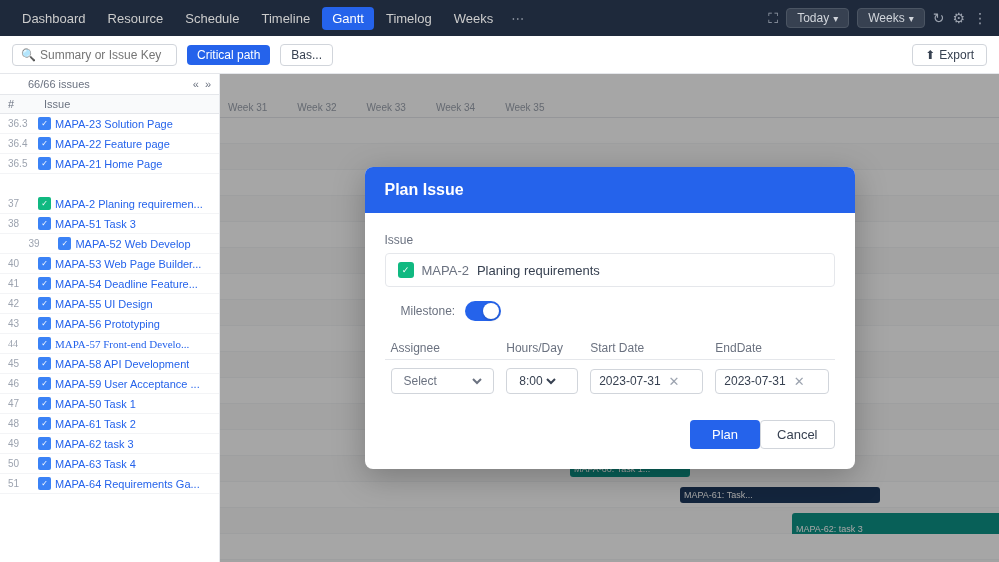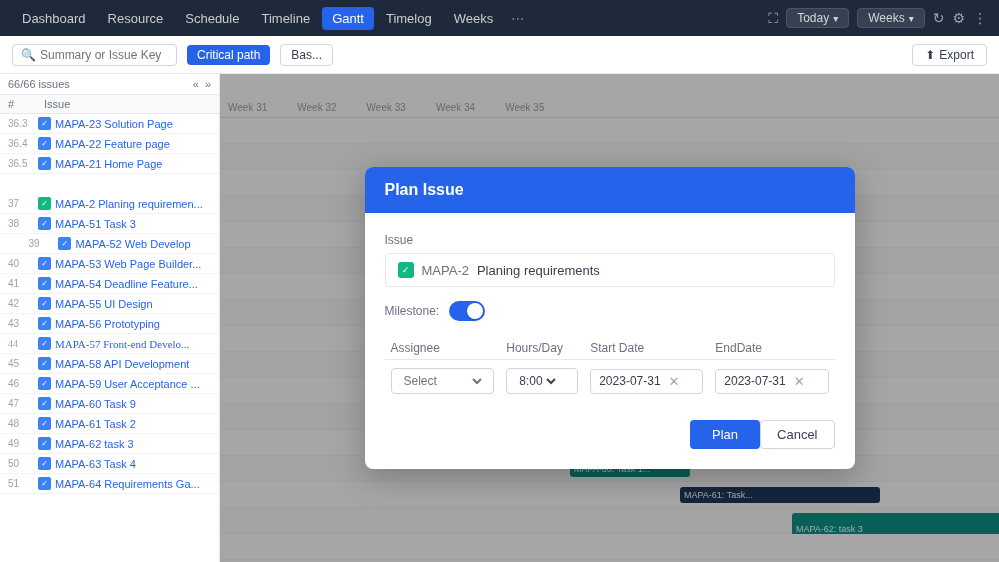--- a/index.html
+++ b/index.html
@@ -52,21 +52,21 @@
   <button style="display:flex;align-items:center;gap:4px;border:1px solid #d1d5db;border-radius:4px;padding:3px 12px;font-size:12px;cursor:pointer;background:#fff;color:#374151;">
     <span>⬆</span>
     <span>Export</span>
   </button>
 </div>
 
 <div class="main">
 
   <div style="width:220px;border-right:1px solid #e5e7eb;background:#fff;overflow-y:auto;flex-shrink:0;">
     <div style="display:flex;align-items:center;justify-content:space-between;padding:4px 8px;border-bottom:1px solid #e5e7eb;font-size:11px;color:#6b7280;">
-      <div style="display:flex;align-items:center;gap:4px;">
+      <div style="display:flex;align-items:center;gap:4px;margin-left:20px;">
         <span>66/66 issues</span>
       </div>
       <div style="display:flex;gap:6px;">
         <span style="cursor:pointer;">«</span>
         <span style="cursor:pointer;">»</span>
       </div>
     </div>
     <div style="display:flex;border-bottom:1px solid #e5e7eb;background:#f9fafb;">
       <div style="width:36px;padding:3px 8px;font-size:11px;color:#6b7280;flex-shrink:0;">#</div>
       <div style="padding:3px 8px;font-size:11px;color:#6b7280;">Issue</div>
@@ -133,21 +133,21 @@
     <span style="color:#2563eb;white-space:nowrap;overflow:hidden;text-overflow:ellipsis;">MAPA-58 API Development</span>
   </div>
         <div style="display: flex; align-items: center; padding: 3px 8px; border-bottom: 1px solid rgb(243, 244, 246); font-size: 11px; cursor: pointer;">
     <span style="width:30px;color:#9ca3af;font-size:10px;flex-shrink:0;">46</span>
     <span style="width:13px;height:13px;border-radius:2px;background:#3b82f6;display:inline-flex;align-items:center;justify-content:center;color:#fff;font-size:8px;flex-shrink:0;margin-right:4px;">✓</span>
     <span style="color:#2563eb;white-space:nowrap;overflow:hidden;text-overflow:ellipsis;">MAPA-59 User Acceptance ...</span>
   </div>
         <div style="display: flex; align-items: center; padding: 3px 8px; border-bottom: 1px solid rgb(243, 244, 246); font-size: 11px; cursor: pointer;">
     <span style="width:30px;color:#9ca3af;font-size:10px;flex-shrink:0;">47</span>
     <span style="width:13px;height:13px;border-radius:2px;background:#3b82f6;display:inline-flex;align-items:center;justify-content:center;color:#fff;font-size:8px;flex-shrink:0;margin-right:4px;">✓</span>
-    <span style="color:#2563eb;white-space:nowrap;overflow:hidden;text-overflow:ellipsis;">MAPA-60 Task 9</span>
+    <span style="color:#2563eb;white-space:nowrap;overflow:hidden;text-overflow:ellipsis;">MAPA-50 Task 1</span>
   </div>
         <div style="display: flex; align-items: center; padding: 3px 8px; border-bottom: 1px solid rgb(243, 244, 246); font-size: 11px; cursor: pointer;">
     <span style="width:30px;color:#9ca3af;font-size:10px;flex-shrink:0;">48</span>
     <span style="width:13px;height:13px;border-radius:2px;background:#3b82f6;display:inline-flex;align-items:center;justify-content:center;color:#fff;font-size:8px;flex-shrink:0;margin-right:4px;">✓</span>
     <span style="color:#2563eb;white-space:nowrap;overflow:hidden;text-overflow:ellipsis;">MAPA-61 Task 2</span>
   </div>
         <div style="display: flex; align-items: center; padding: 3px 8px; border-bottom: 1px solid rgb(243, 244, 246); font-size: 11px; cursor: pointer;">
     <span style="width:30px;color:#9ca3af;font-size:10px;flex-shrink:0;">49</span>
     <span style="width:13px;height:13px;border-radius:2px;background:#3b82f6;display:inline-flex;align-items:center;justify-content:center;color:#fff;font-size:8px;flex-shrink:0;margin-right:4px;">✓</span>
     <span style="color:#2563eb;white-space:nowrap;overflow:hidden;text-overflow:ellipsis;">MAPA-62 task 3</span>
@@ -226,21 +226,21 @@
 
           <div style="font-size:12px;color:#6b7280;margin-bottom:6px;font-weight:500;">Issue</div>
 
           <div style="display:flex;align-items:center;gap:8px;border:1px solid #e5e7eb;border-radius:4px;padding:8px 12px;margin-bottom:14px;">
             <div style="background:#10b981;border-radius:3px;width:16px;height:16px;display:flex;align-items:center;justify-content:center;color:#fff;font-size:9px;flex-shrink:0;">✓</div>
             <span style="font-size:13px;color:#6b7280;">MAPA-2</span>
             <span style="font-size:13px;color:#374151;">Planing requirements</span>
           </div>
 
           <div style="display:flex;align-items:center;gap:10px;margin-bottom:16px;">
-            <span style="font-size:12px;color:#6b7280;font-weight:500;">Milestone:</span>
+            <span style="font-size:12px;color:#6b7280;font-weight:500;margin-left:16px;">Milestone:</span>
             <div style="width:36px;height:20px;border-radius:10px;background:#2563eb;position:relative;cursor:pointer;display:flex;align-items:center;">
               <div style="width:16px;height:16px;border-radius:50%;background:#fff;position:absolute;right:2px;box-shadow:0 1px 3px rgba(0,0,0,0.2);"></div>
             </div>
           </div>
 
           <table style="width:100%;border-collapse:collapse;margin-bottom:18px;">
             <thead>
               <tr>
                 <th style="text-align:left;font-size:12px;color:#6b7280;font-weight:500;padding:4px 6px;border-bottom:1px solid #e5e7eb;">Assignee</th>
                 <th style="text-align:left;font-size:12px;color:#6b7280;font-weight:500;padding:4px 6px;border-bottom:1px solid #e5e7eb;">Hours/Day</th>

